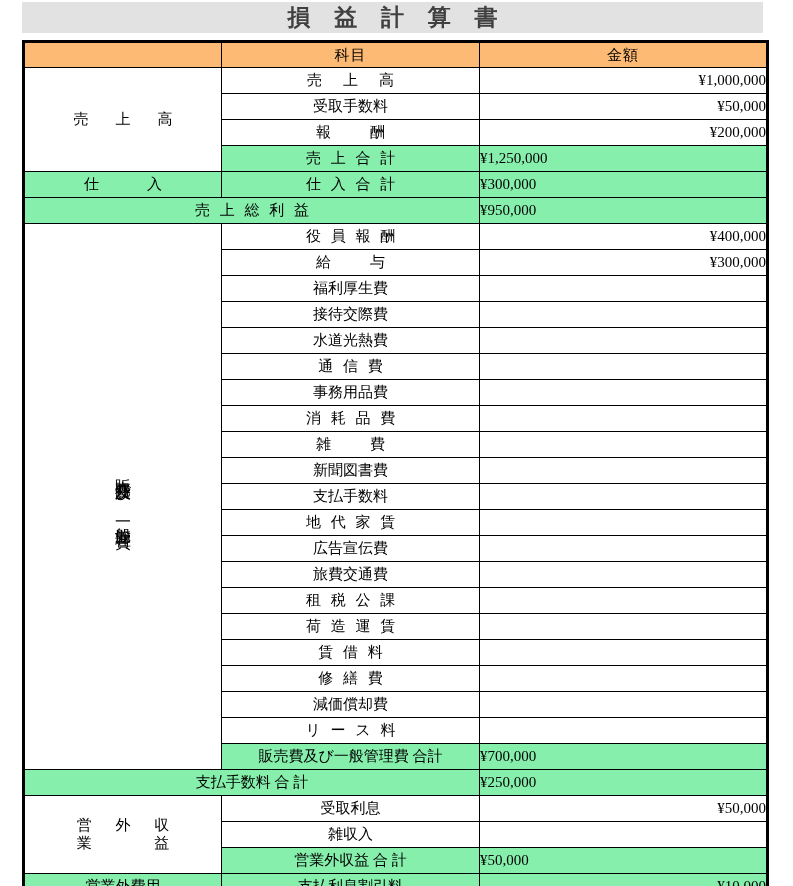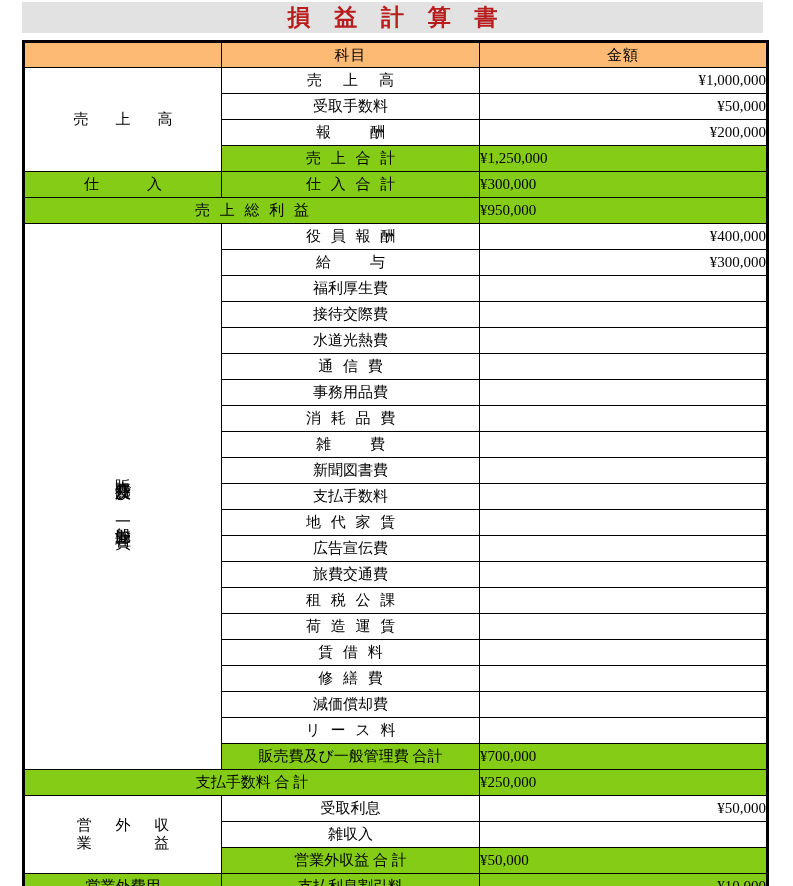--- a/index.html
+++ b/index.html
@@ -36,21 +36,21 @@
     left: 22px;
     top: 2px;
     width: 741px;
     height: 31px;
     line-height: 31px;
     text-align: center;
     font-size: 23px;
     font-weight: bold;
     letter-spacing: 9px;
     text-indent: 9px;
-    color: #b91c1c;
+    color: #404040;
     font-family: "Liberation Serif", "DejaVu Serif", serif;
     white-space: nowrap;
   }
 
   
   .sheet {
     position: absolute;
     left: 22px;
     top: 40px;
     width: 744px;
@@ -76,21 +76,21 @@
   
   tr.head td {
     background: #fdba74;
     height: 24px;
     text-align: center;
     font-size: 15px;
     letter-spacing: 1px;
   }
 
   
-  .fill-green { background: #84cc16; }
+  .fill-green { background: #86efac; }
   .fill-white { background: #ffffff; }
 
   
   .ctr { text-align: center; }
   .amt {
     text-align: right;
     padding-right: 5px;
     font-size: 15px;
     letter-spacing: 0px;
   }

